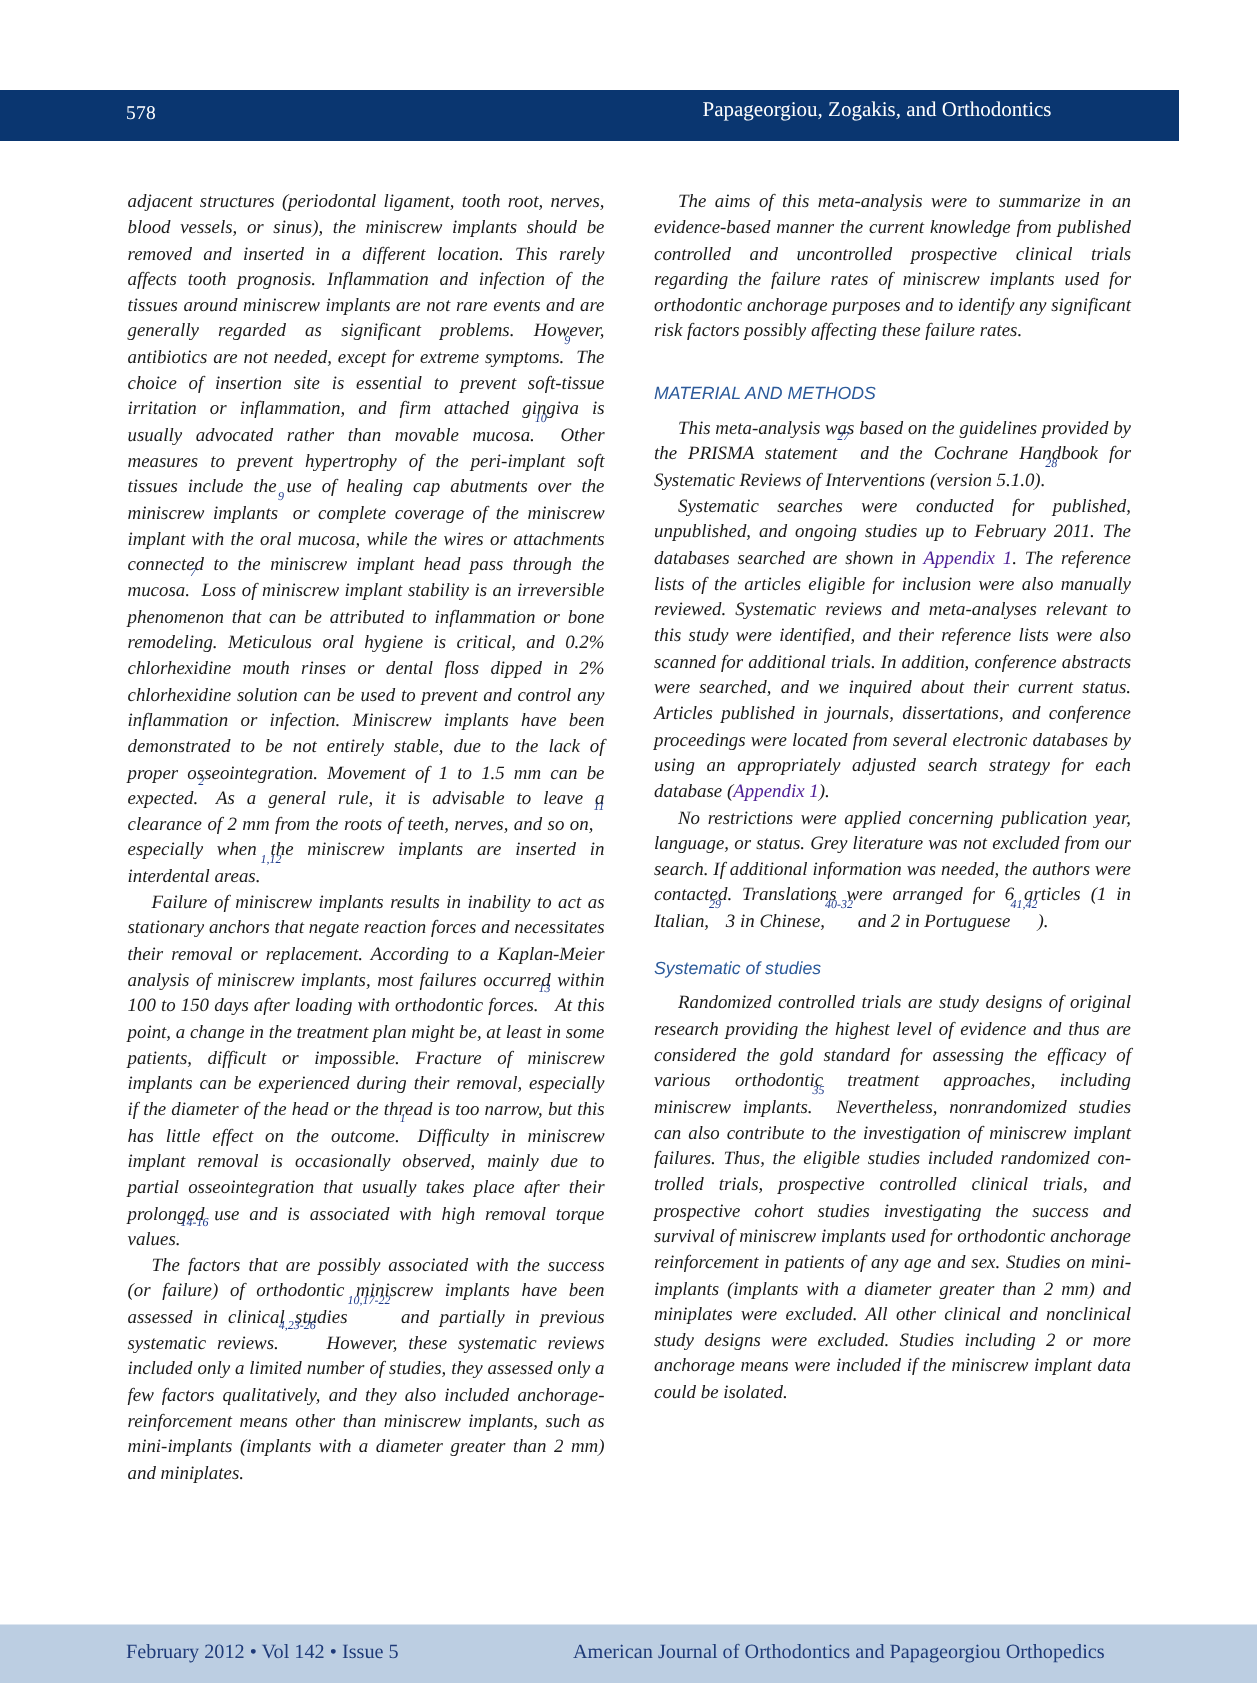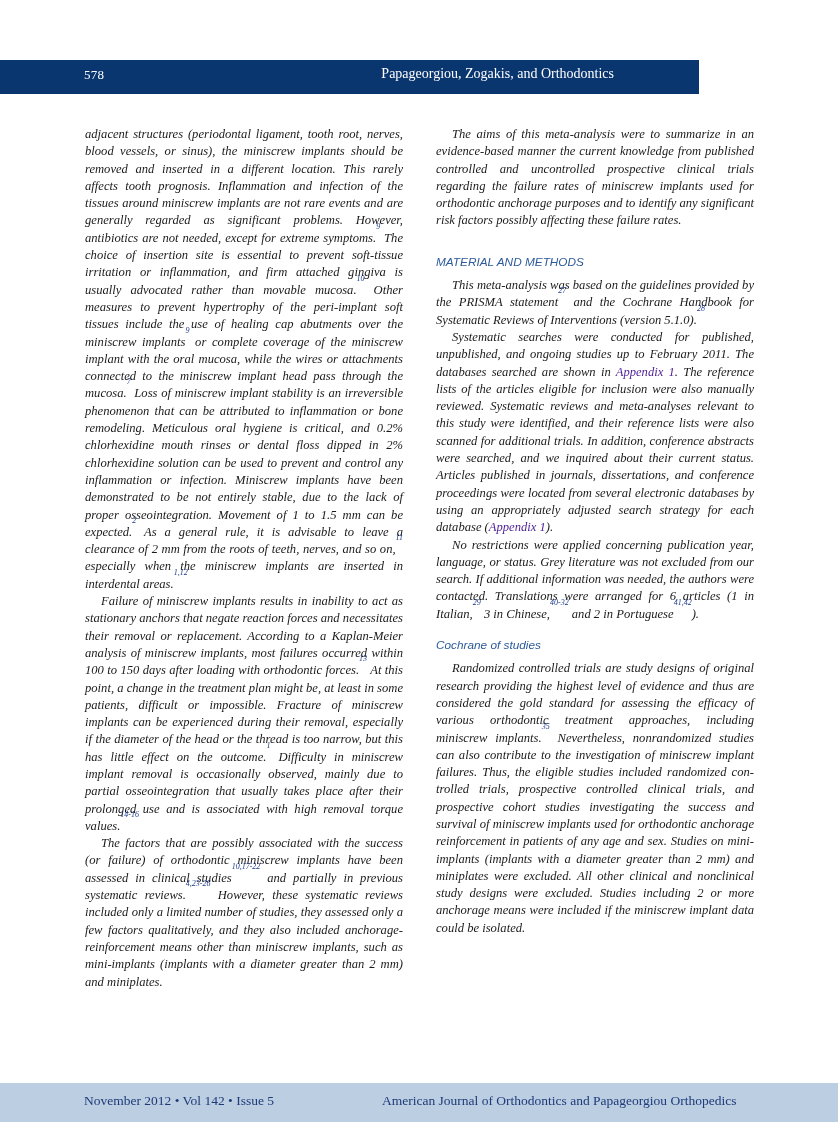--- a/index.html
+++ b/index.html
@@ -1,17 +1,17 @@
 <!DOCTYPE html>
 <html><head>
 <meta charset="utf-8">
 <style>
   html, body { margin:0; padding:0; }
   body { width:838px; height:1122px; background:#ffffff; position:relative; overflow:hidden; font-family:"Liberation Serif","DejaVu Serif",serif; color:#1a1a1a; }
-  .header { position:absolute; left:0; top:60px; width:699px; height:34px; background:#0a3670; color:#ffffff; }
+  .header { position:absolute; left:0; top:60px; width:786px; height:34px; background:#0a3670; color:#ffffff; }
   .header .pagenum { position:absolute; left:84px; top:7px; font-size:13px; letter-spacing:0.2px; }
   .header .authors { position:absolute; right:85px; top:6px; font-size:14px; }
   .col { position:absolute; top:126px; width:318px; font-size:12.6px; line-height:17.3px; text-align:justify;font-style:italic; }
   .col.left { left:85px; }
   .col.right { left:436px; }
   .col p { margin:0; text-indent:16px; hyphens:manual; }
   .col p.noind { text-indent:0; }
   .col sup { font-size:8px; color:#1e3a8a; vertical-align:top; position:relative; top:-3px; line-height:0; }
   .col .link { color:#4c1d95; }
   .h1 { font-family:"Liberation Sans","DejaVu Sans",sans-serif; color:#2c5a9a; font-size:11.8px; margin:24px 0 6px 0; text-indent:0 !important; letter-spacing:0; }
@@ -39,22 +39,22 @@
 <div class="col right">
   <div>
       <p>The aims of this meta-analysis were to summarize in an evidence-based manner the current knowledge from published controlled and uncontrolled prospective clin­ical trials regarding the failure rates of miniscrew im­plants used for orthodontic anchorage purposes and to identify any significant risk factors possibly affecting these failure rates.</p>
     </div>
   <div class="h1">MATERIAL AND METHODS</div>
   <div>
       <p>This meta-analysis was based on the guidelines pro­vided by the PRISMA statement<sup>27</sup> and the Cochrane Handbook for Systematic Reviews of Interventions (version 5.1.0).<sup>28</sup></p>
       <p>Systematic searches were conducted for published, unpublished, and ongoing studies up to February 2011. The databases searched are shown in <span class="link">Appendix 1</span>. The reference lists of the articles eligible for inclusion were also manually reviewed. Systematic reviews and meta-analyses relevant to this study were identified, and their reference lists were also scanned for additional trials. In addition, conference abstracts were searched, and we inquired about their current status. Articles published in journals, dissertations, and conference pro­ceedings were located from several electronic databases by using an appropriately adjusted search strategy for each database (<span class="link">Appendix 1</span>).</p>
       <p>No restrictions were applied concerning publication year, language, or status. Grey literature was not ex­cluded from our search. If additional information was needed, the authors were contacted. Translations were arranged for 6 articles (1 in Italian,<sup>29</sup> 3 in Chinese,<sup>40-32</sup> and 2 in Portuguese<sup>41,42</sup>).</p>
     </div>
-  <div class="h2">Cochrane of studies</div>
+  <div class="h2">Systematic of studies</div>
   <div>
       <p>Randomized controlled trials are study designs of original research providing the highest level of evi­dence and thus are considered the gold standard for assessing the efficacy of various orthodontic treatment approaches, including miniscrew implants.<sup>35</sup> Never­theless, nonrandomized studies can also contribute to the investigation of miniscrew implant failures. Thus, the eligible studies included randomized con­trolled trials, prospective controlled clinical trials, and prospective cohort studies investigating the suc­cess and survival of miniscrew implants used for or­thodontic anchorage reinforcement in patients of any age and sex. Studies on mini-implants (implants with a diameter greater than 2 mm) and miniplates were excluded. All other clinical and nonclinical study designs were excluded. Studies including 2 or more anchorage means were included if the miniscrew im­plant data could be isolated.</p>
     </div>
 </div>
 
 <div class="footer">
-  <span class="issue">November 2012 • Vol 142 • Issue 5</span>
+  <span class="issue">February 2012 • Vol 142 • Issue 5</span>
   <span class="journal">American Journal of Orthodontics and Papageorgiou Orthopedics</span>
 </div>
 
 </body></html>

